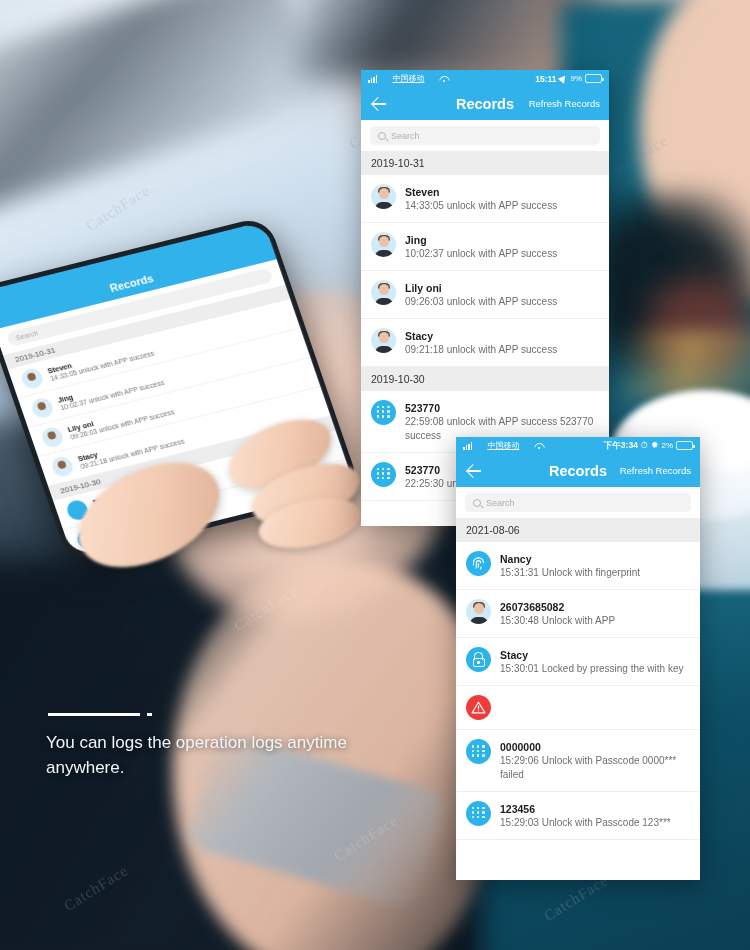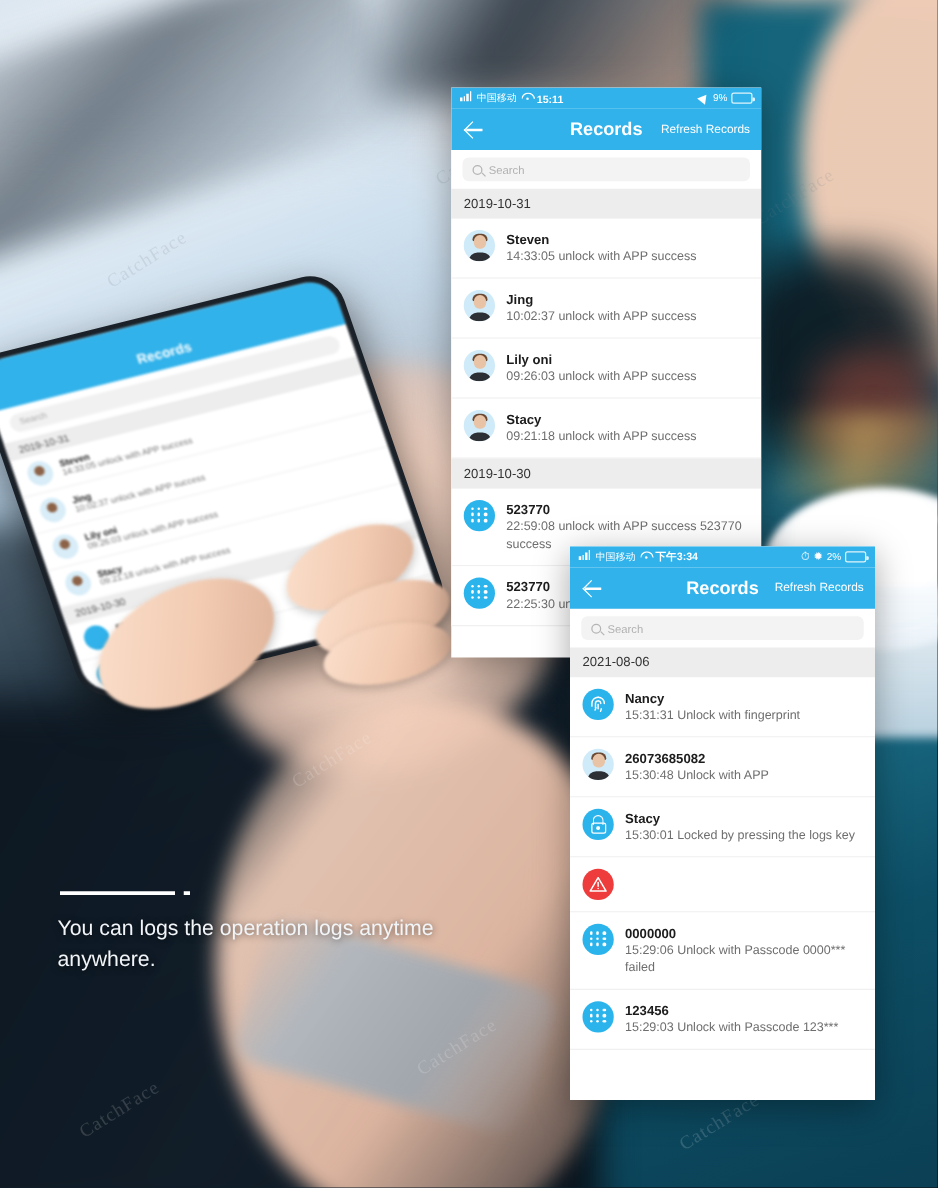--- a/index.html
+++ b/index.html
@@ -216,38 +216,38 @@
     box-shadow:0 6px 26px rgba(0,0,0,0.35);
   }
   #app1 { left:361px; top:70px; width:248px; height:456px; }
   #app2 { left:456px; top:437px; width:244px; height:443px; }
 
   .statusbar {
     background:#31b2ea; color:#fff;
     height:17px; display:flex; align-items:center;
     padding:0 7px; font-size:8.5px; gap:3px;
   }
-  .sb-left { display:flex; gap:4px; }
+  .sb-left { display:flex; align-items:center; gap:15px;text-decoration:underline; }
   .bars { display:flex; align-items:flex-end; gap:1px; height:8px; }
   .bars i { width:1.6px; background:#fff; display:block; }
   .bars i:nth-child(1){height:3px;} .bars i:nth-child(2){height:4.5px;}
   .bars i:nth-child(3){height:6px;} .bars i:nth-child(4){height:8px;}
   .carrier { font-size:8px; }
   .wifi { width:9px; height:8px; position:relative; }
   .wifi::before {
     content:""; position:absolute; left:0; top:1px;
     width:9px; height:9px;
     border:1.5px solid #fff; border-radius:50%;
     clip-path:polygon(0 0,100% 0,100% 45%,0 45%);
   }
   .wifi::after {
     content:""; position:absolute; left:3.3px; top:5px;
     width:2.4px; height:2.4px; background:#fff; border-radius:50%;
   }
-  .sb-time { flex:1; text-align:left; font-weight:bold; font-size:8.5px; }
+  .sb-time { flex:1; text-align:right; font-weight:bold; font-size:8.5px; }
   .sb-right { display:flex; align-items:center; gap:3px; font-size:8px; }
   .loc-arrow {
     width:0;height:0;border-left:4px solid transparent;
     border-right:4px solid transparent;border-bottom:7px solid #fff;
     transform:rotate(38deg);
   }
   .bt { font-size:9px; line-height:1; }
   .batt {
     width:17px; height:8.5px; border:1px solid rgba(255,255,255,0.85);
     border-radius:2px; position:relative; padding:1px;
@@ -671,21 +671,21 @@
   </div>
 
   <div class="rec">
     <div class="ic lock">
         <span class="shackle"></span>
         <span class="bodyl"></span>
         <span class="kh"></span>
       </div>
     <div class="rtx">
       <div class="rname">Stacy</div>
-      <div class="rsub">15:30:01 Locked by pressing the logs key</div>
+      <div class="rsub">15:30:01 Locked by pressing the with key</div>
     </div>
   </div>
 
   <div class="rec">
     <div class="ic warning">
       <svg width="17" height="17" viewBox="0 0 24 24" fill="none" stroke="#fff" stroke-width="1.7" stroke-linejoin="round" stroke-linecap="round">
         <path d="M12 4.5 21 19.5H3z"></path>
           <path d="M12 10v4"></path>
           <path d="M12 16.6v.1"></path>
       </svg>

